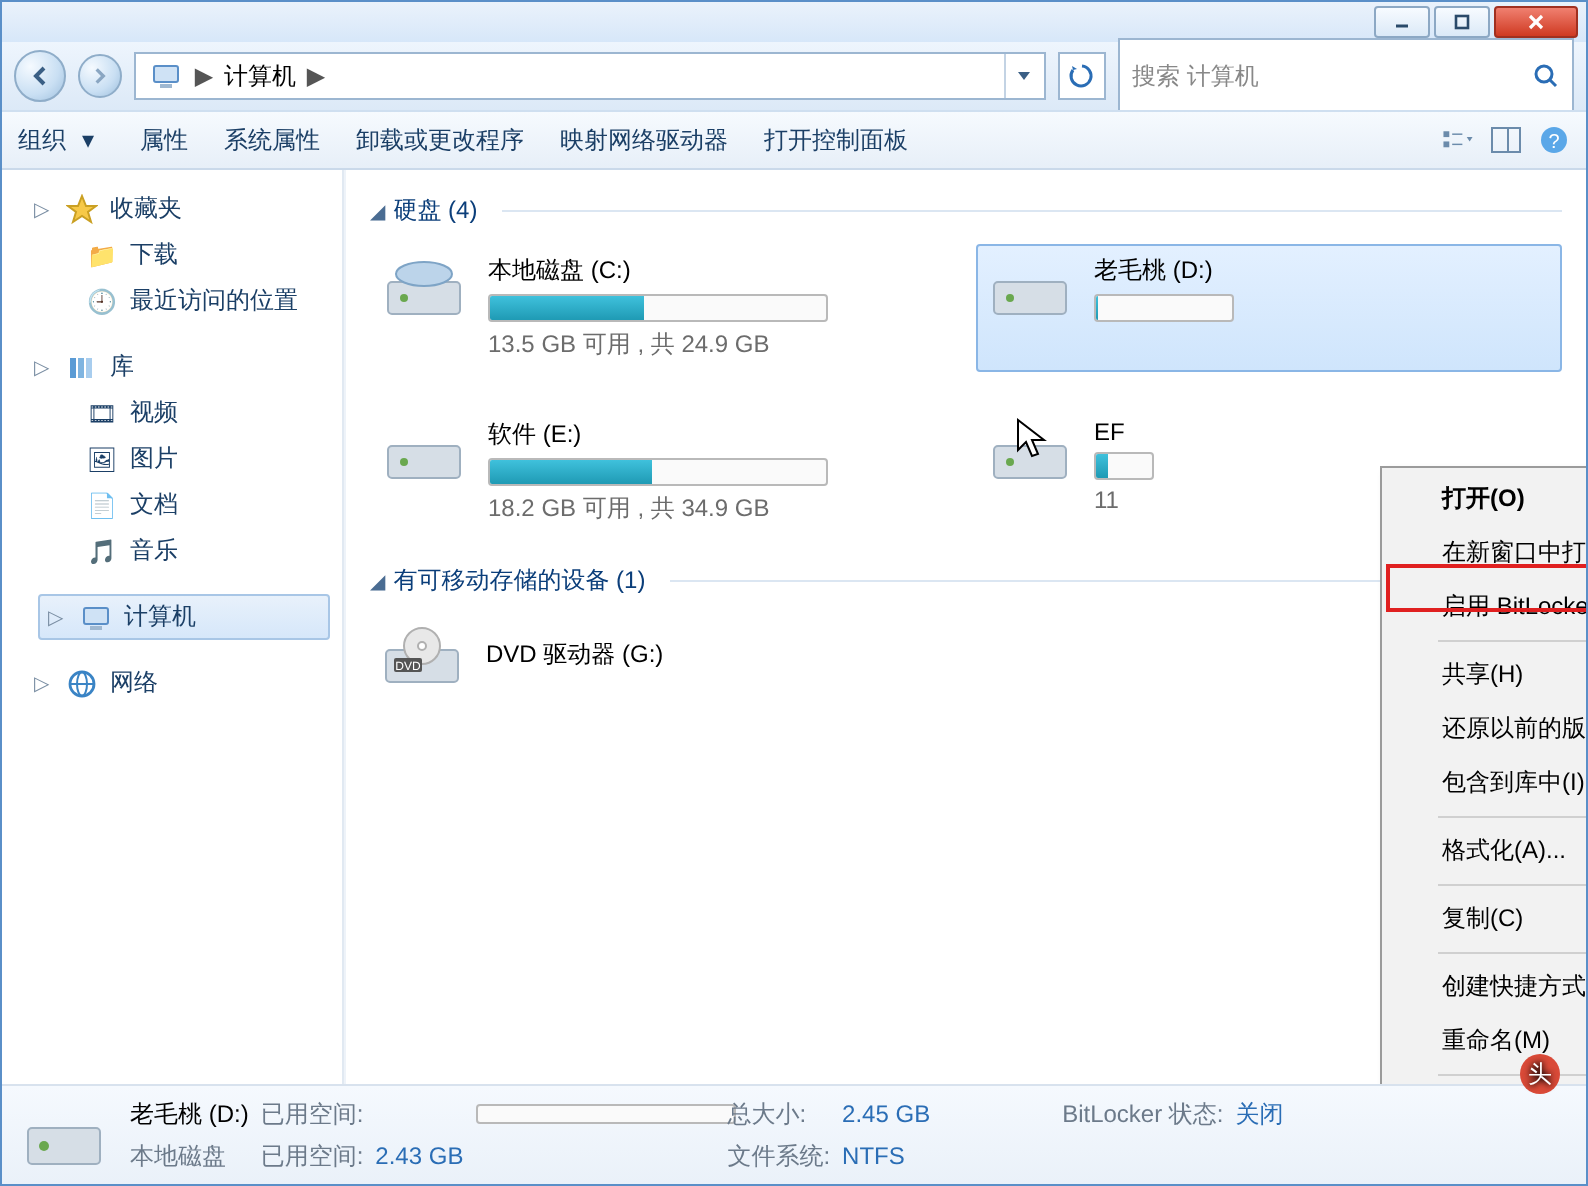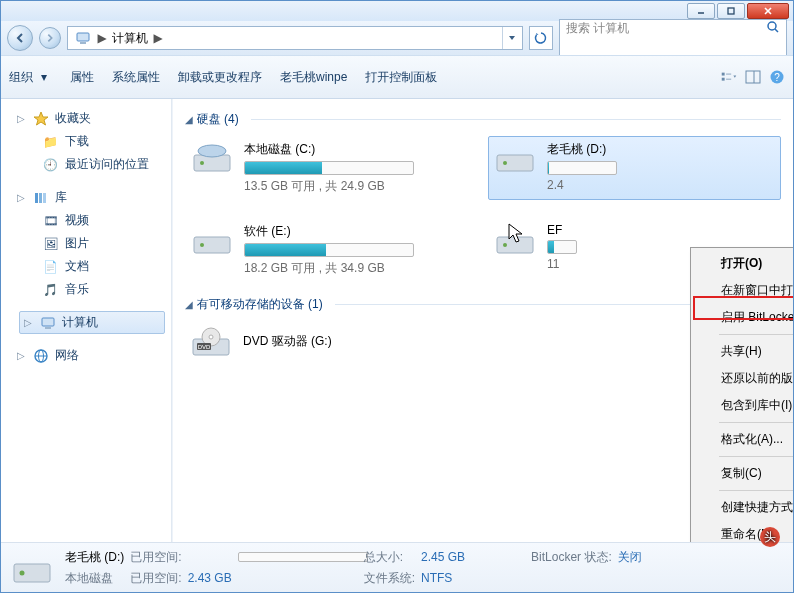--- a/index.html
+++ b/index.html
@@ -14,24 +14,24 @@
 
 .navrow { height: 34px; background: linear-gradient(#eef5fd,#dce9f7); display: flex; align-items: center; padding: 0 6px; gap: 6px; }
 .navback, .navfwd { width: 26px; height: 26px; border-radius: 50%; background: radial-gradient(circle at 30% 30%, #f5faff, #c9dff3 60%, #9cbedd); border: 1px solid #8fadc9; display: flex; align-items: center; justify-content: center; }
 .navfwd { width: 22px; height: 22px; }
 .addressbar { flex: 1; height: 24px; background: #fff; border: 1px solid #9cb6d1; display: flex; align-items: center; padding: 0 2px; }
 .addr-icon { width: 18px; height: 18px; margin: 0 4px; display: flex; align-items: center; justify-content: center; }
 .addr-sep { width: 12px; text-align: center; color: #555; }
 .addr-text { padding: 0 4px; }
 .addr-drop { width: 18px; height: 22px; border-left: 1px solid #c3d3e4; display: flex; align-items: center; justify-content: center; margin-left: auto; }
 .refreshbtn { width: 24px; height: 24px; border: 1px solid #9cb6d1; background: #fff; display: flex; align-items: center; justify-content: center; }
-.searchbox { width: 228px; height: 38px; border: 1px solid #9cb6d1; background: #fff; display: flex; padding: 0 6px; color: #888; }
+.searchbox { width: 228px; height: 38px; border: 1px solid #9cb6d1; background: #fff; display: flex; align-items: center; padding: 0 6px; color: #888; }
 .searchbox .mag { margin-left: auto; color: #2a6db5; }
 
-.toolbar { height: 44px; background: linear-gradient(#f6fafe,#e7eff8); border-top: 1px solid #cfdff0; border-bottom: 1px solid #cad9ea; display: flex; align-items: center; padding: 0 8px; gap: 18px; color: #1b3f66; }
+.toolbar { height: 30px; background: linear-gradient(#f6fafe,#e7eff8); border-top: 1px solid #cfdff0; border-bottom: 1px solid #cad9ea; display: flex; align-items: center; padding: 0 8px; gap: 18px; color: #1b3f66; }
 .toolbar .t-item { display: flex; align-items: center; gap: 3px; }
 .toolbar .rt { margin-left: auto; display: flex; gap: 8px; align-items: center; }
 .toolicon { width: 16px; height: 16px; display: flex; align-items: center; justify-content: center; }
 
 .body { flex: 1; display: flex; min-height: 0; }
 .sidebar { width: 170px; background: #fff; border-right: none; padding: 6px 0; }
 .splitter { width:1px; background:#e1e9f2; }
 .side-group { padding: 2px 0 8px 12px; }
 .side-row { display: flex; align-items: center; gap: 6px; padding: 3px 4px; color: #1b3f66; }
 .side-row.sel { background: linear-gradient(#e8f1fb,#d6e7fa); border: 1px solid #a8c6e6; border-radius: 2px; margin: 0 6px; padding: 2px 4px; }
@@ -154,21 +154,21 @@
     <div class="t-item">
         <span>属性</span>
       </div>
     <div class="t-item">
         <span>系统属性</span>
       </div>
     <div class="t-item">
         <span>卸载或更改程序</span>
       </div>
     <div class="t-item">
-        <span>老毛桃winpe</span>
+        <span>映射网络驱动器</span>
       </div>
     <div class="t-item">
         <span>打开控制面板</span>
       </div>
     <div class="rt">
       <span class="toolicon">
           <svg width="22" height="16" viewBox="0 0 22 16">
             <rect x="1" y="2" width="4" height="4" fill="#6b8bab"></rect>
             <rect x="1" y="9" width="4" height="4" fill="#6b8bab"></rect>
             <line x1="7" y1="4" x2="14" y2="4" stroke="#6b8bab"></line>
@@ -306,21 +306,20 @@
                 <svg width="44" height="36" viewBox="0 0 44 36">
                   <rect x="4" y="14" width="36" height="16" rx="2" fill="#d6dee6" stroke="#9fb0c0"></rect>
                   <circle cx="12" cy="22" r="2" fill="#6aa84f"></circle>
                 </svg>
               </div>
             <div class="drive-body">
               <div class="drive-name">老毛桃 (D:)</div>
               <div class="bar" style="width:70px">
                   <div class="fill" style="width:2%"></div>
                 </div>
-              <div class="drive-sub">2.4</div>
             </div>
           </div>
 
           <div class="drive">
             <div class="drive-icon">
                 <svg width="44" height="36" viewBox="0 0 44 36">
                   <rect x="4" y="14" width="36" height="16" rx="2" fill="#d6dee6" stroke="#9fb0c0"></rect>
                   <circle cx="12" cy="22" r="2" fill="#6aa84f"></circle>
                 </svg>
               </div>

